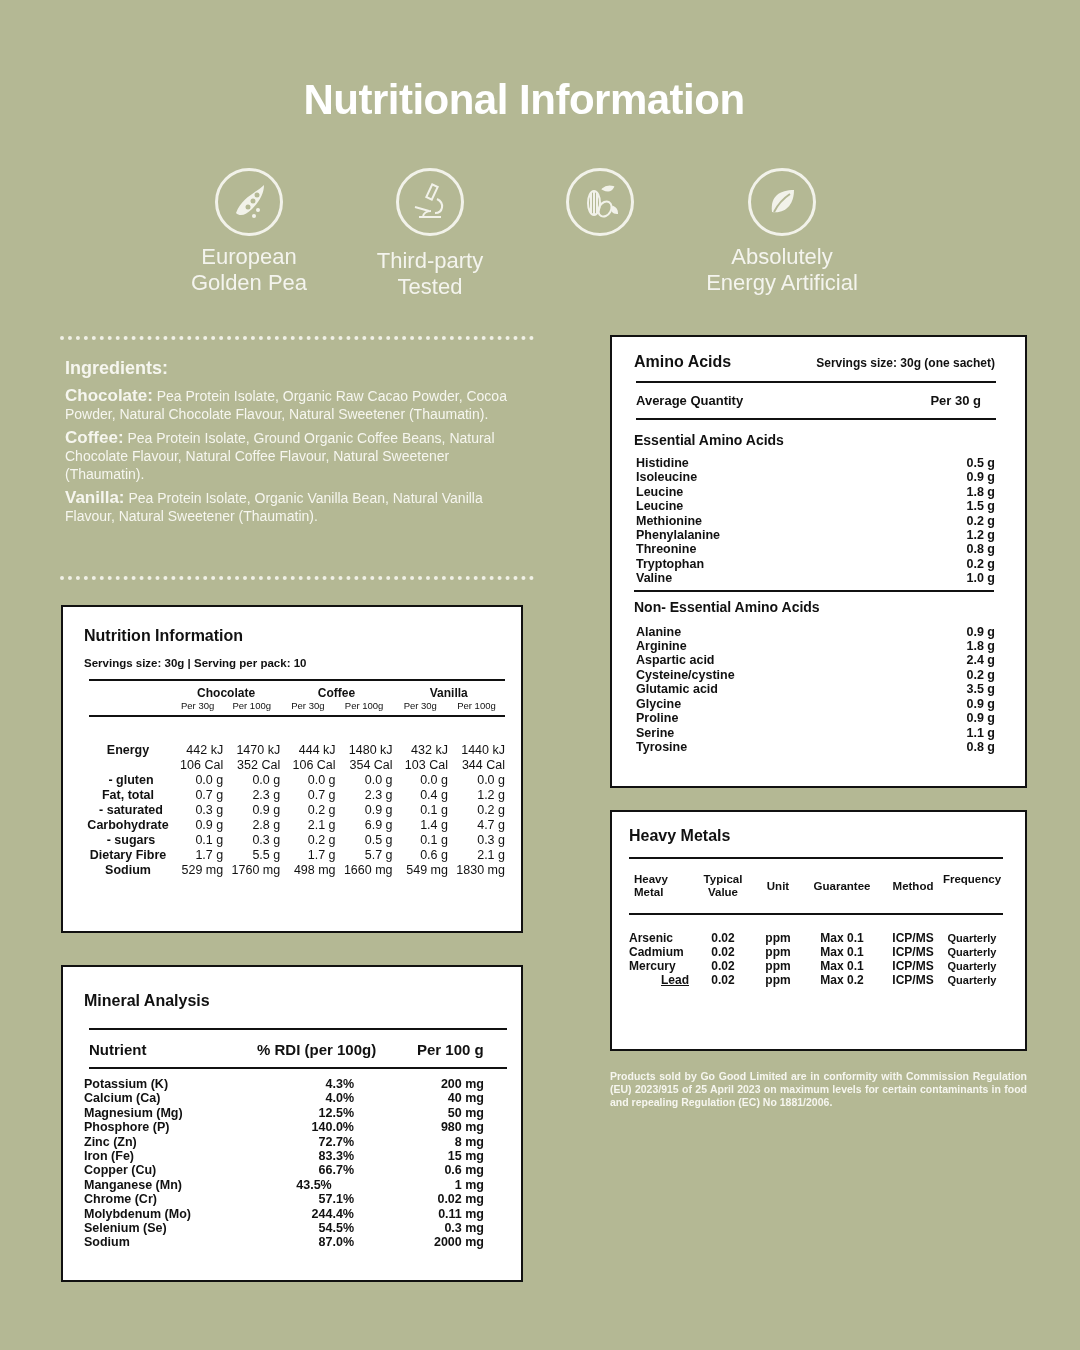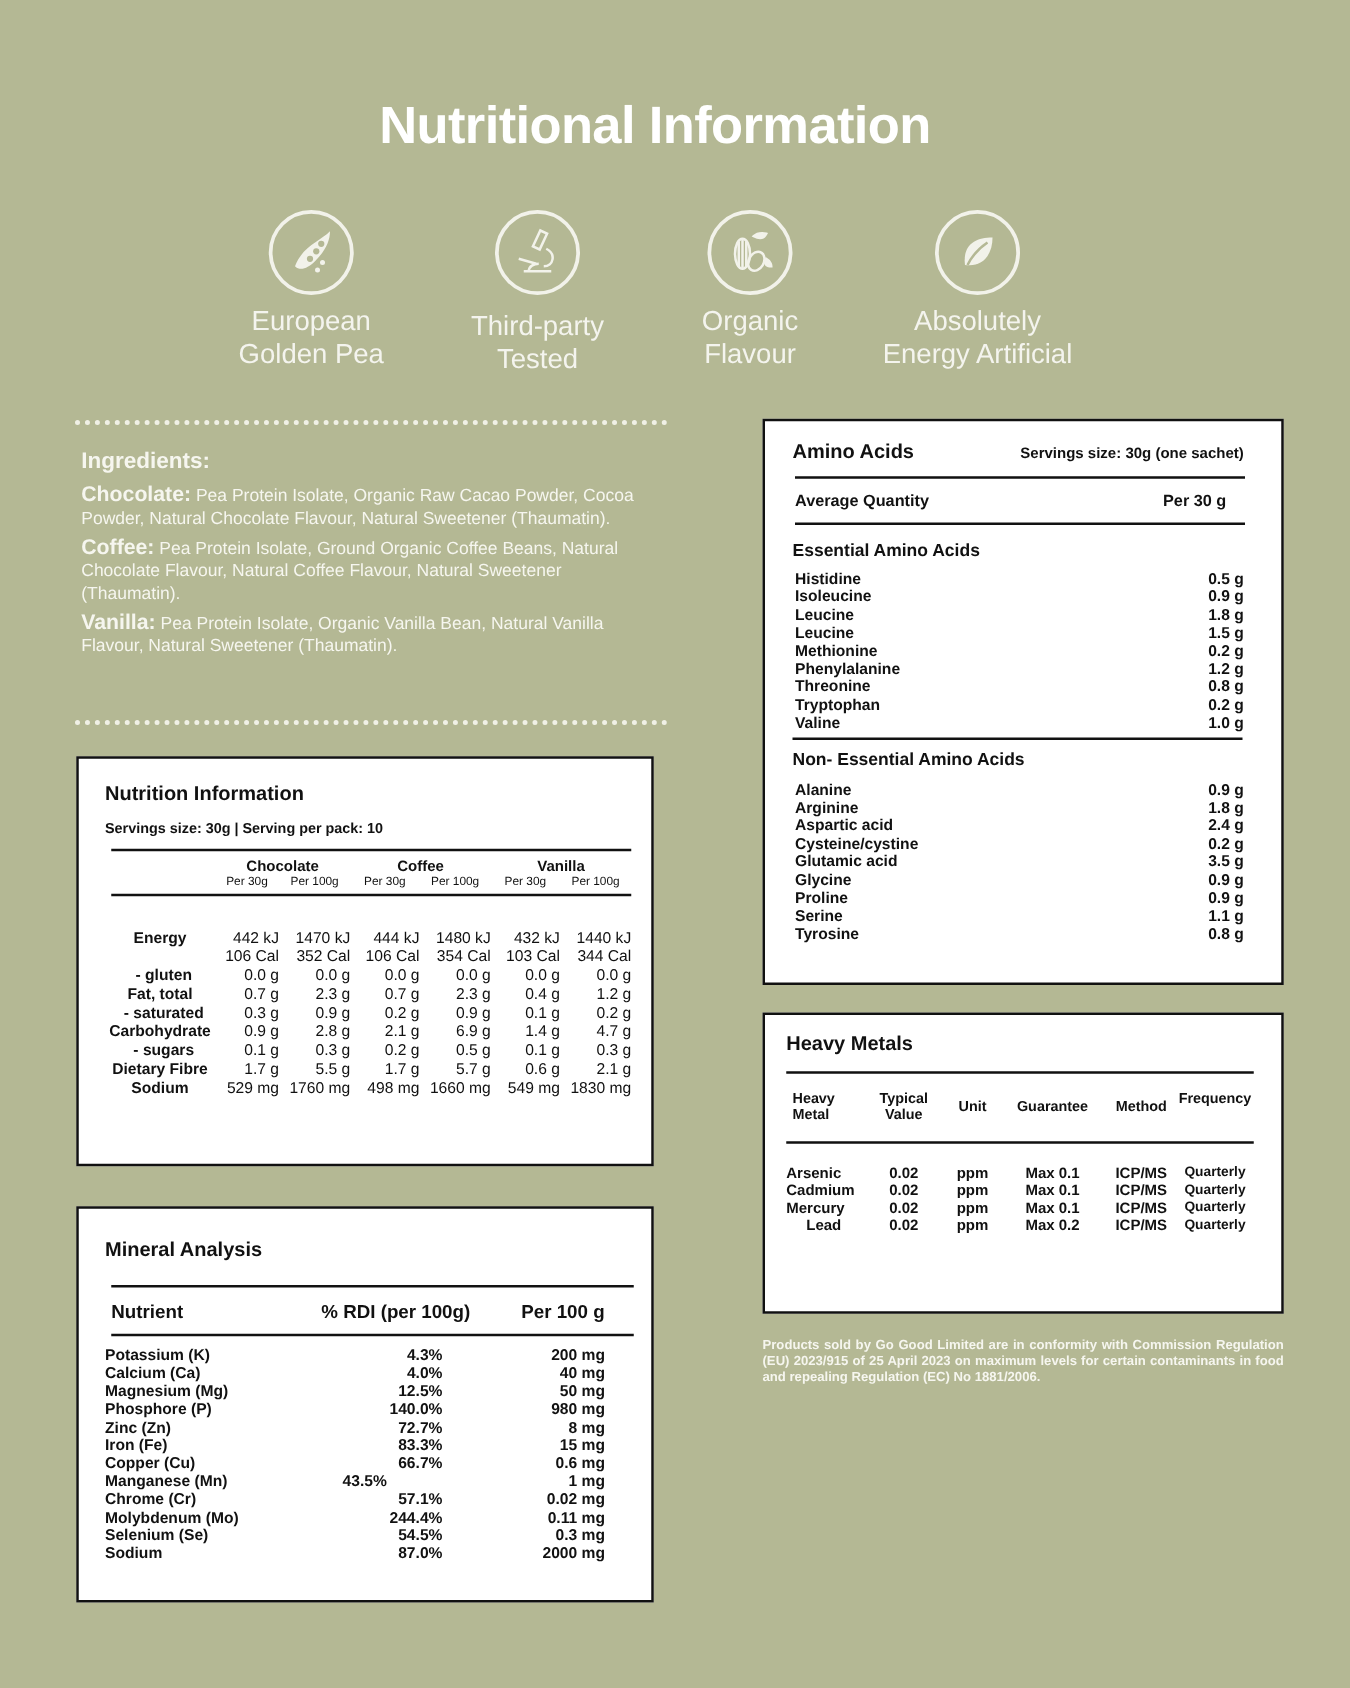--- a/index.html
+++ b/index.html
@@ -97,22 +97,20 @@
 <div class="feature" style="left:540px;width:120px;">
   <div class="circle">
     <svg width="46" height="46" viewBox="0 0 46 46" fill="none" stroke="#f2f2ea" stroke-width="2">
         <ellipse cx="17" cy="24" rx="6" ry="12"></ellipse>
         <path d="M17 12 V36 M14 14 V34 M20 14 V34"></path>
         <ellipse cx="28" cy="30" rx="6" ry="8" transform="rotate(30 28 30)"></ellipse>
         <path d="M26 10 C30 6 36 8 36 8 C34 12 30 12 26 10Z" fill="#f2f2ea"></path>
         <path d="M36 28 C40 30 40 34 40 34 C36 34 34 32 36 28Z" fill="#f2f2ea"></path>
       </svg>
   </div>
-  <div class="label">Organic
-Flavour</div>
 </div>
 <div class="feature" style="left:692px;width:180px;">
   <div class="circle">
     <svg width="40" height="40" viewBox="0 0 40 40">
         <path d="M32 8 C18 8 8 14 10 30 C24 32 32 22 32 8Z" fill="#f2f2ea"></path>
         <path d="M12 30 C16 22 22 16 28 12" stroke="#b4b894" stroke-width="2" fill="none"></path>
       </svg>
   </div>
   <div class="label">Absolutely
 Energy Artificial</div>
@@ -298,21 +296,21 @@
           <td style="text-align: right;">83.3%</td>
           <td style="text-align: right; padding-right: 0px;">15 mg</td>
         </tr>
         <tr>
           <td>Copper (Cu)</td>
           <td style="text-align: right;">66.7%</td>
           <td style="text-align: right; padding-right: 0px;">0.6 mg</td>
         </tr>
         <tr>
           <td>Manganese (Mn)</td>
-          <td style="text-align: left;">43.5%</td>
+          <td style="text-align: center;">43.5%</td>
           <td style="text-align: right; padding-right: 0px;">1 mg</td>
         </tr>
         <tr>
           <td>Chrome (Cr)</td>
           <td style="text-align: right;">57.1%</td>
           <td style="text-align: right; padding-right: 0px;">0.02 mg</td>
         </tr>
         <tr>
           <td>Molybdenum (Mo)</td>
           <td style="text-align: right;">244.4%</td>
@@ -475,21 +473,21 @@
         </tr>
         <tr>
           <td style="text-align: left;">Mercury</td>
           <td>0.02</td>
           <td>ppm</td>
           <td>Max 0.1</td>
           <td>ICP/MS</td>
           <td style="font-size: 11px;">Quarterly</td>
         </tr>
         <tr>
-          <td style="text-align: center;">Lead</td>
+          <td style="text-align: right; text-decoration: underline;">Lead</td>
           <td>0.02</td>
           <td>ppm</td>
           <td>Max 0.2</td>
           <td>ICP/MS</td>
           <td style="font-size: 11px;">Quarterly</td>
         </tr>
       </tbody>
   </table>
 </div>
 

